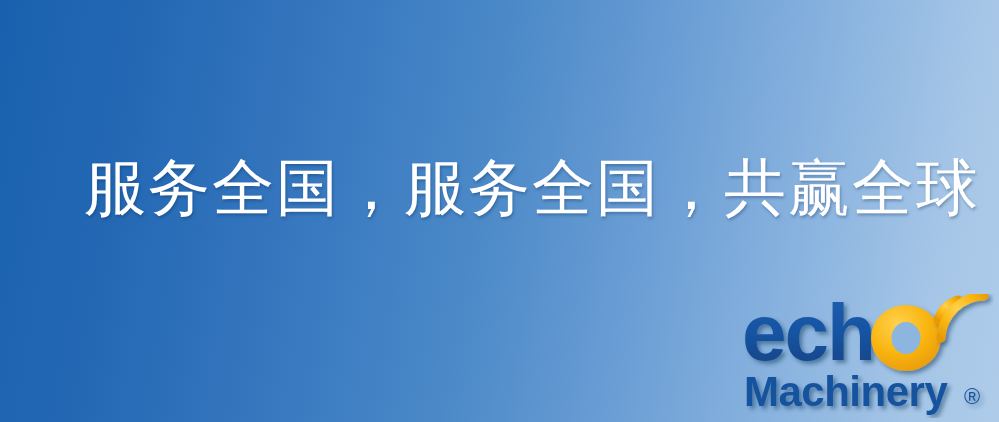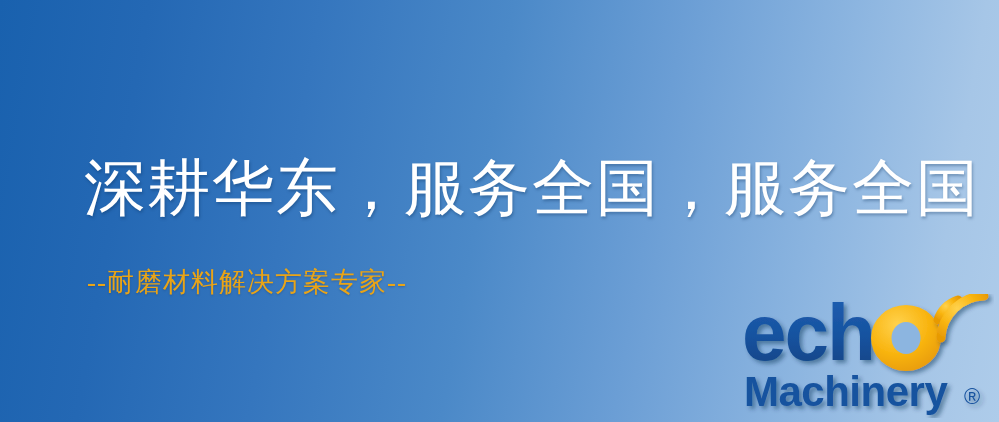--- a/index.html
+++ b/index.html
@@ -59,23 +59,22 @@
     height: 124px;
   }
   #logo svg { display: block; }
   .wordmark-blue { fill: #17529F; }
 </style>
 </head>
 <body>
 
 <div id="banner">
 
-  <div id="headline">深耕华东，服务全国，服务全国</div>
+  <div id="headline">服务全国，服务全国，共赢全球</div>
 
-  <div id="subtitle">--耐磨材料解决方案专家--</div>
 
   <div id="logo">
     <svg width="252" height="124" viewBox="0 0 252 124" xmlns="http://www.w3.org/2000/svg">
       <defs>
         <filter id="ds" x="-30%" y="-30%" width="170%" height="170%">
           <feDropShadow dx="3" dy="3" stdDeviation="2.2" flood-color="#0d2a4d" flood-opacity="0.45"></feDropShadow>
         </filter>
         <radialGradient id="goldGrad" cx="38%" cy="30%" r="78%">
           <stop offset="0%" stop-color="#FFD24D"></stop>
           <stop offset="55%" stop-color="#F9B511"></stop>

